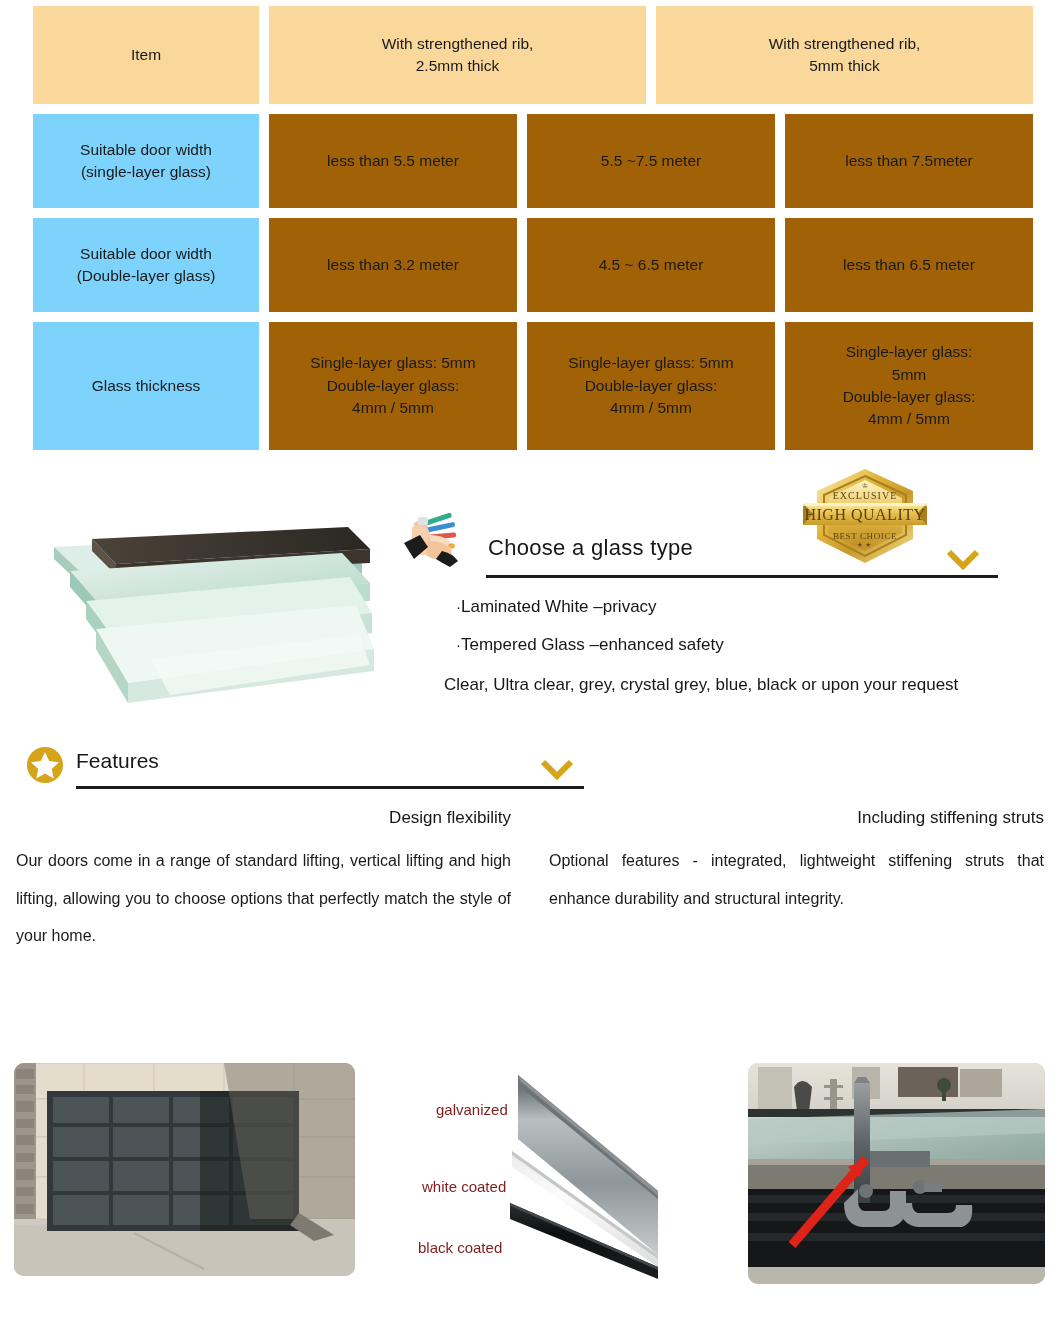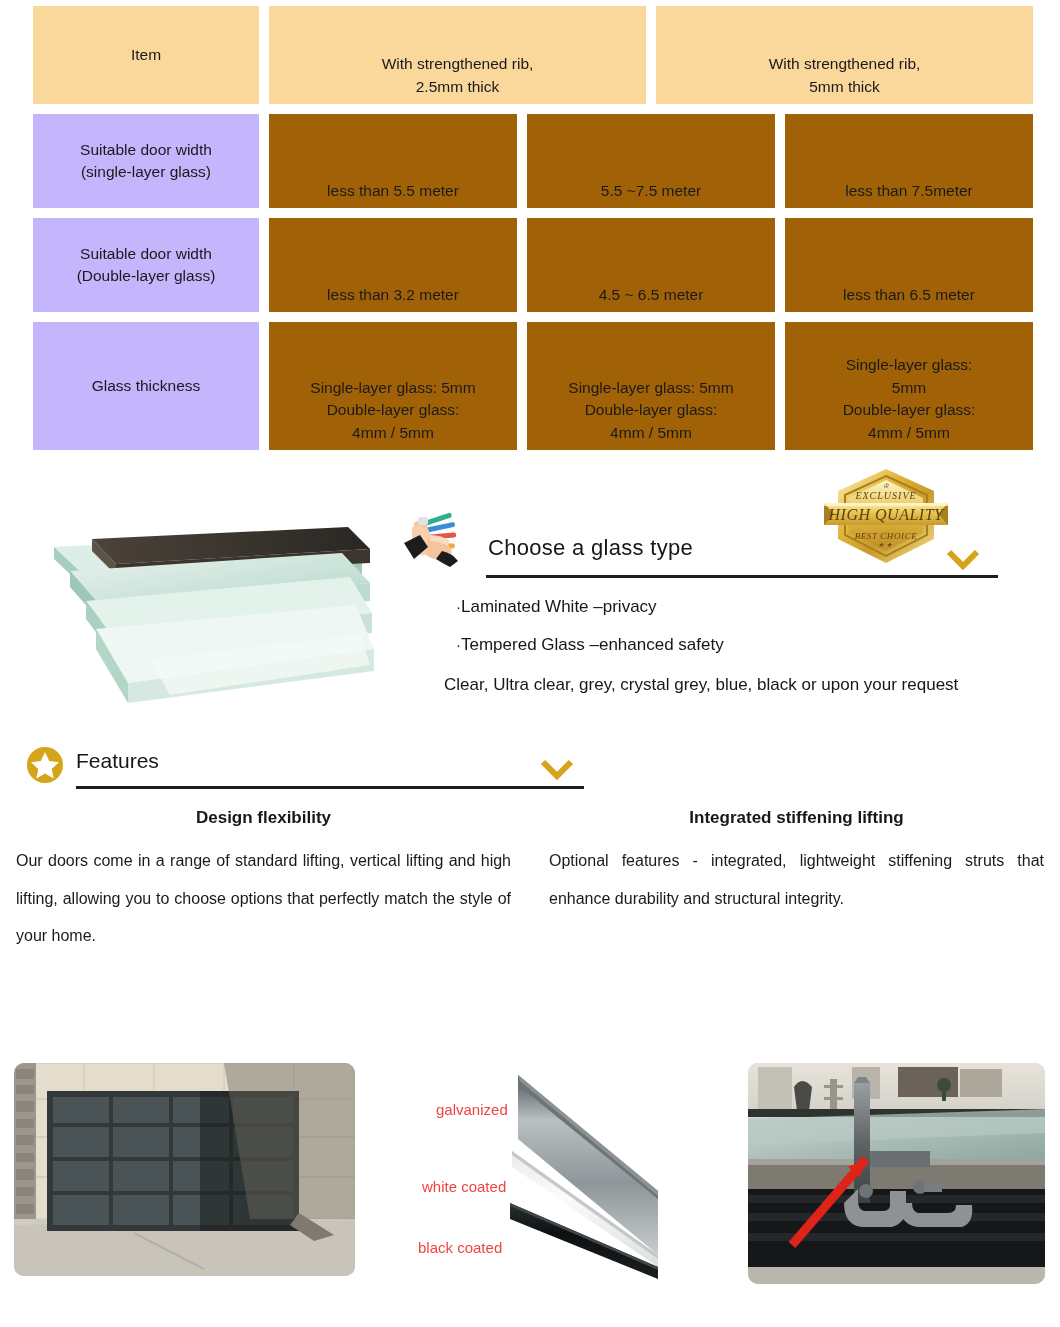--- a/index.html
+++ b/index.html
@@ -21,24 +21,24 @@
   }
   .spec-row { display: flex; gap: 10px; margin-bottom: 10px; }
   .spec-cell {
     display: flex; align-items: center; justify-content: center;
     text-align: center;
     padding: 6px 10px;
     line-height: 1.45;
     font-size: 15.5px;
   }
   .spec-cell.c0 { width: 226px; flex: none; }
-  .spec-cell.cx { flex: 1 1 0; align-items: flex-end; }
+  .spec-cell.cx { flex: 1 1 0; }
 
   .head-cell { background: #fad79b; font-size: 15.5px; }
-  .row-head-cell { background: #c4b5fd; }
+  .row-head-cell { background: #7dd3fc; }
   .data-cell { background: #a16207; }
 
   .spec-row.r-head .spec-cell { height: 98px; }
   .spec-row.r1 .spec-cell,
   .spec-row.r2 .spec-cell { height: 94px; }
   .spec-row.r3 .spec-cell { height: 128px; }
 
   .cell-lines { display: block; }
   .cell-lines span { display: block; }
 
@@ -70,22 +70,22 @@
     position: absolute; left: 88px; top: 88px;
     width: 512px; height: 3px; background: #1d1d1d;
   }
   .glass-chevron {
     position: absolute; left: 545px; top: 60px;
     width: 40px; height: 26px;
   }
   .glass-chevron svg { display: block; width: 100%; height: 100%; }
 
   .quality-badge {
-    position: absolute; left: 422px; top: -22px;
-    width: 132px; height: 110px; font-style: italic;
+    position: absolute; left: 401px; top: -22px;
+    width: 132px; height: 110px;
   }
   .quality-badge svg { display: block; width: 100%; height: 100%; }
 
   .glass-list { position: absolute; left: 58px; top: 110px; width: 560px; }
   .glass-list li {
     list-style: none;
     font-size: 17px;
     color: #171717;
     margin-bottom: 18px;
     white-space: nowrap;
@@ -120,23 +120,23 @@
 
   .features-cols {
     position: absolute; left: 0; top: 68px;
     width: 1060px;
     display: flex;
     padding: 0 16px;
     gap: 38px;
   }
   .feature-col { flex: 1 1 0; }
   .feature-col h4 {
-    text-align: center;
+    text-align: right;
     font-size: 17px;
-    font-weight: 700;
+    font-weight: 400;
     color: #171717;
     margin-bottom: 14px;
   }
   .feature-col p {
     text-align: justify;
     font-size: 16px;
     line-height: 2.35;
     color: #1a1a1a;
   }
 
@@ -155,21 +155,21 @@
   .photo-profile {
     position: absolute; left: 748px; top: 8px;
     width: 297px; height: 221px;
     border-radius: 10px; overflow: hidden;
   }
   .photo-door svg, .photo-strips svg, .photo-profile svg { display: block; width: 100%; height: 100%; }
 
   .strip-label {
     position: absolute;
     font-size: 15px;
-    color: #ef4444;
+    color: #7f1d1d;
     white-space: nowrap;
     text-align: right;
   }
   .strip-label.l1 { left: 28px;  top: 38px; }
   .strip-label.l2 { left: 14px;  top: 115px; }
   .strip-label.l3 { left: 10px;  top: 176px; }
 </style>
 </head>
 <body>
 
@@ -375,21 +375,21 @@
         </svg>
       </div>
     </div>
 
     <div class="features-cols">
       <div class="feature-col">
         <h4>Design flexibility</h4>
         <p>Our doors come in a range of standard lifting, vertical lifting and high lifting, allowing you to choose options that perfectly match the style of your home.</p>
       </div>
       <div class="feature-col">
-        <h4>Integrated stiffening lifting</h4>
+        <h4>Including stiffening struts</h4>
         <p>Optional features - integrated, lightweight stiffening struts that enhance durability and structural integrity.</p>
       </div>
     </div>
   </div>
 
   <div class="photos">
 
     <div class="photo-door">
       <svg viewBox="0 0 341 213" preserveAspectRatio="none">
         <rect width="341" height="213" fill="#d9d3c6"></rect>

